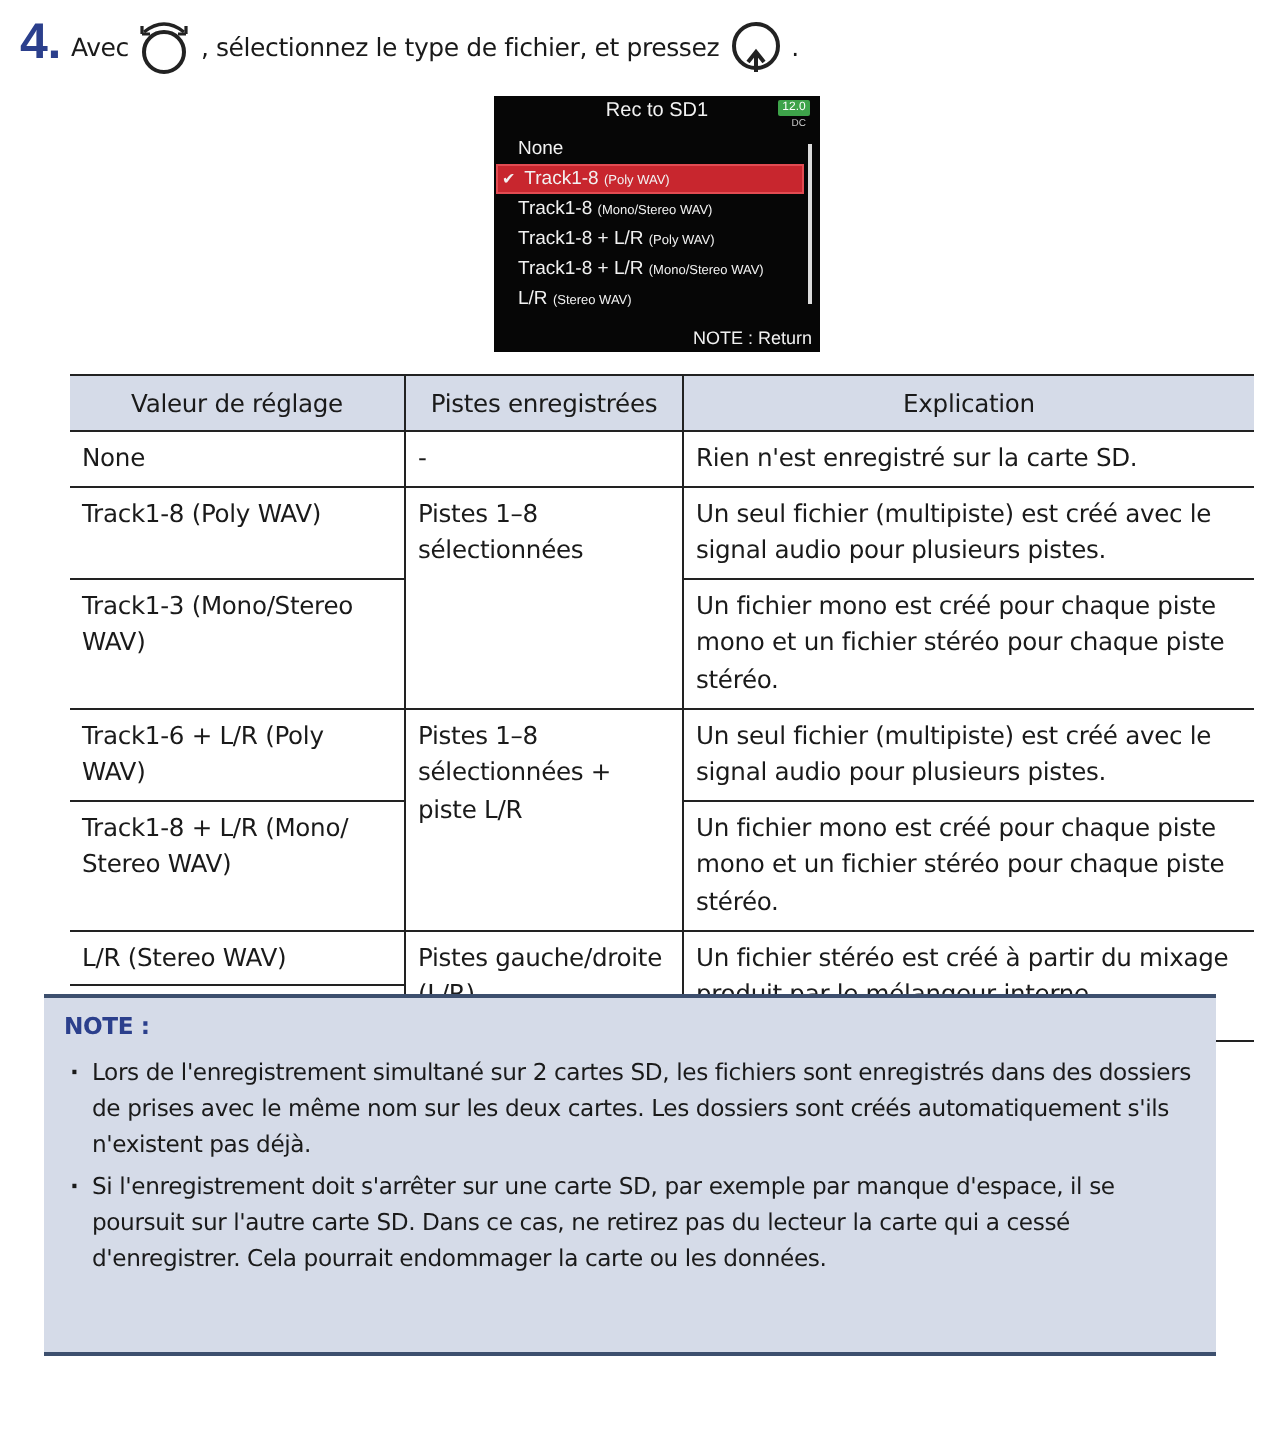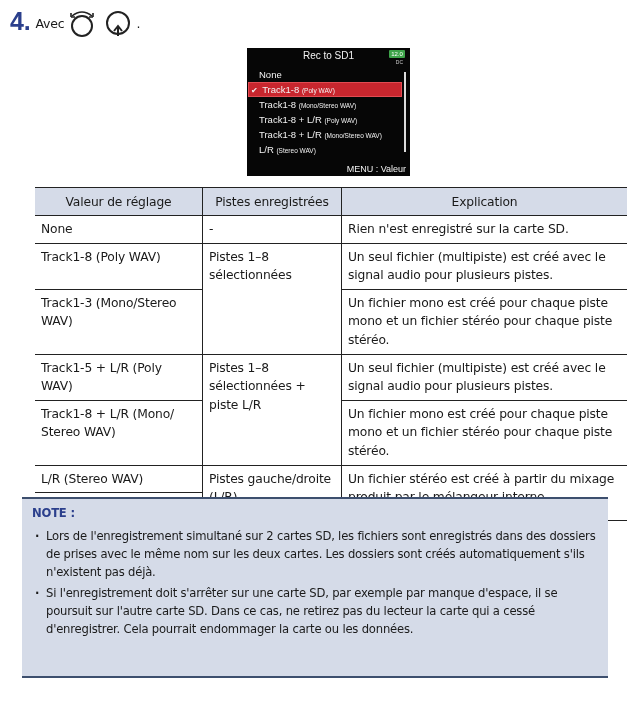--- a/index.html
+++ b/index.html
@@ -78,20 +78,21 @@
   <span class="step-num">4.</span>
   <span>Avec</span>
   <span class="icon">
     <svg width="30" height="30" viewBox="0 0 30 30">
       <path d="M5 8 Q15 0 25 8" fill="none" stroke="#222" stroke-width="1.6"></path>
       <path d="M4 9 l0 -4 M4 9 l4 0" stroke="#222" stroke-width="1.6" fill="none"></path>
       <path d="M26 9 l0 -4 M26 9 l-4 0" stroke="#222" stroke-width="1.6" fill="none"></path>
       <circle cx="15" cy="18" r="10" fill="none" stroke="#222" stroke-width="2"></circle>
     </svg>
   </span>
+  <span>, sélectionnez le type de fichier, et pressez</span>
   <span class="icon">
     <svg width="30" height="30" viewBox="0 0 30 30">
       <circle cx="15" cy="15" r="11" fill="none" stroke="#222" stroke-width="2"></circle>
       <path d="M15 28 L15 19 M11 23 L15 18 L19 23" stroke="#222" stroke-width="2" fill="none"></path>
     </svg>
   </span>
   <span>.</span>
 </div>
 
 <div class="screen">
@@ -118,21 +119,21 @@
     <div class="screen-item">
       <span>Track1-8 + L/R</span>
       <span class="small">(Mono/Stereo WAV)</span>
     </div>
     <div class="screen-item">
       <span>L/R</span>
       <span class="small">(Stereo WAV)</span>
     </div>
   </div>
   <div class="scrollbar"></div>
-  <div class="screen-footer">MENU : Valeur</div>
+  <div class="screen-footer">NOTE : Return</div>
 </div>
 
 <table class="settings">
   <thead>
     <tr>
       <th class="c1">Valeur de réglage</th>
       <th class="c2">Pistes enregistrées</th>
       <th>Explication</th>
     </tr>
   </thead>
@@ -145,21 +146,21 @@
     <tr>
       <td>Track1-8 (Poly WAV)</td>
       <td class="col2" rowspan="2">Pistes 1–8 sélectionnées</td>
       <td class="col3">Un seul fichier (multipiste) est créé avec le signal audio pour plusieurs pistes.</td>
     </tr>
     <tr>
       <td>Track1-3 (Mono/Stereo WAV)</td>
       <td class="col3">Un fichier mono est créé pour chaque piste mono et un fichier stéréo pour chaque piste stéréo.</td>
     </tr>
     <tr>
-      <td>Track1-5 + L/R (Poly WAV)</td>
+      <td>Track1-6 + L/R (Poly WAV)</td>
       <td class="col2" rowspan="2">Pistes 1–8 sélectionnées + piste L/R</td>
       <td class="col3">Un seul fichier (multipiste) est créé avec le signal audio pour plusieurs pistes.</td>
     </tr>
     <tr>
       <td>Track1-8 + L/R (Mono/ Stereo WAV)</td>
       <td class="col3">Un fichier mono est créé pour chaque piste mono et un fichier stéréo pour chaque piste stéréo.</td>
     </tr>
     <tr>
       <td>L/R (Stereo WAV)</td>
       <td class="col2" rowspan="2">Pistes gauche/droite (L/R)</td>

